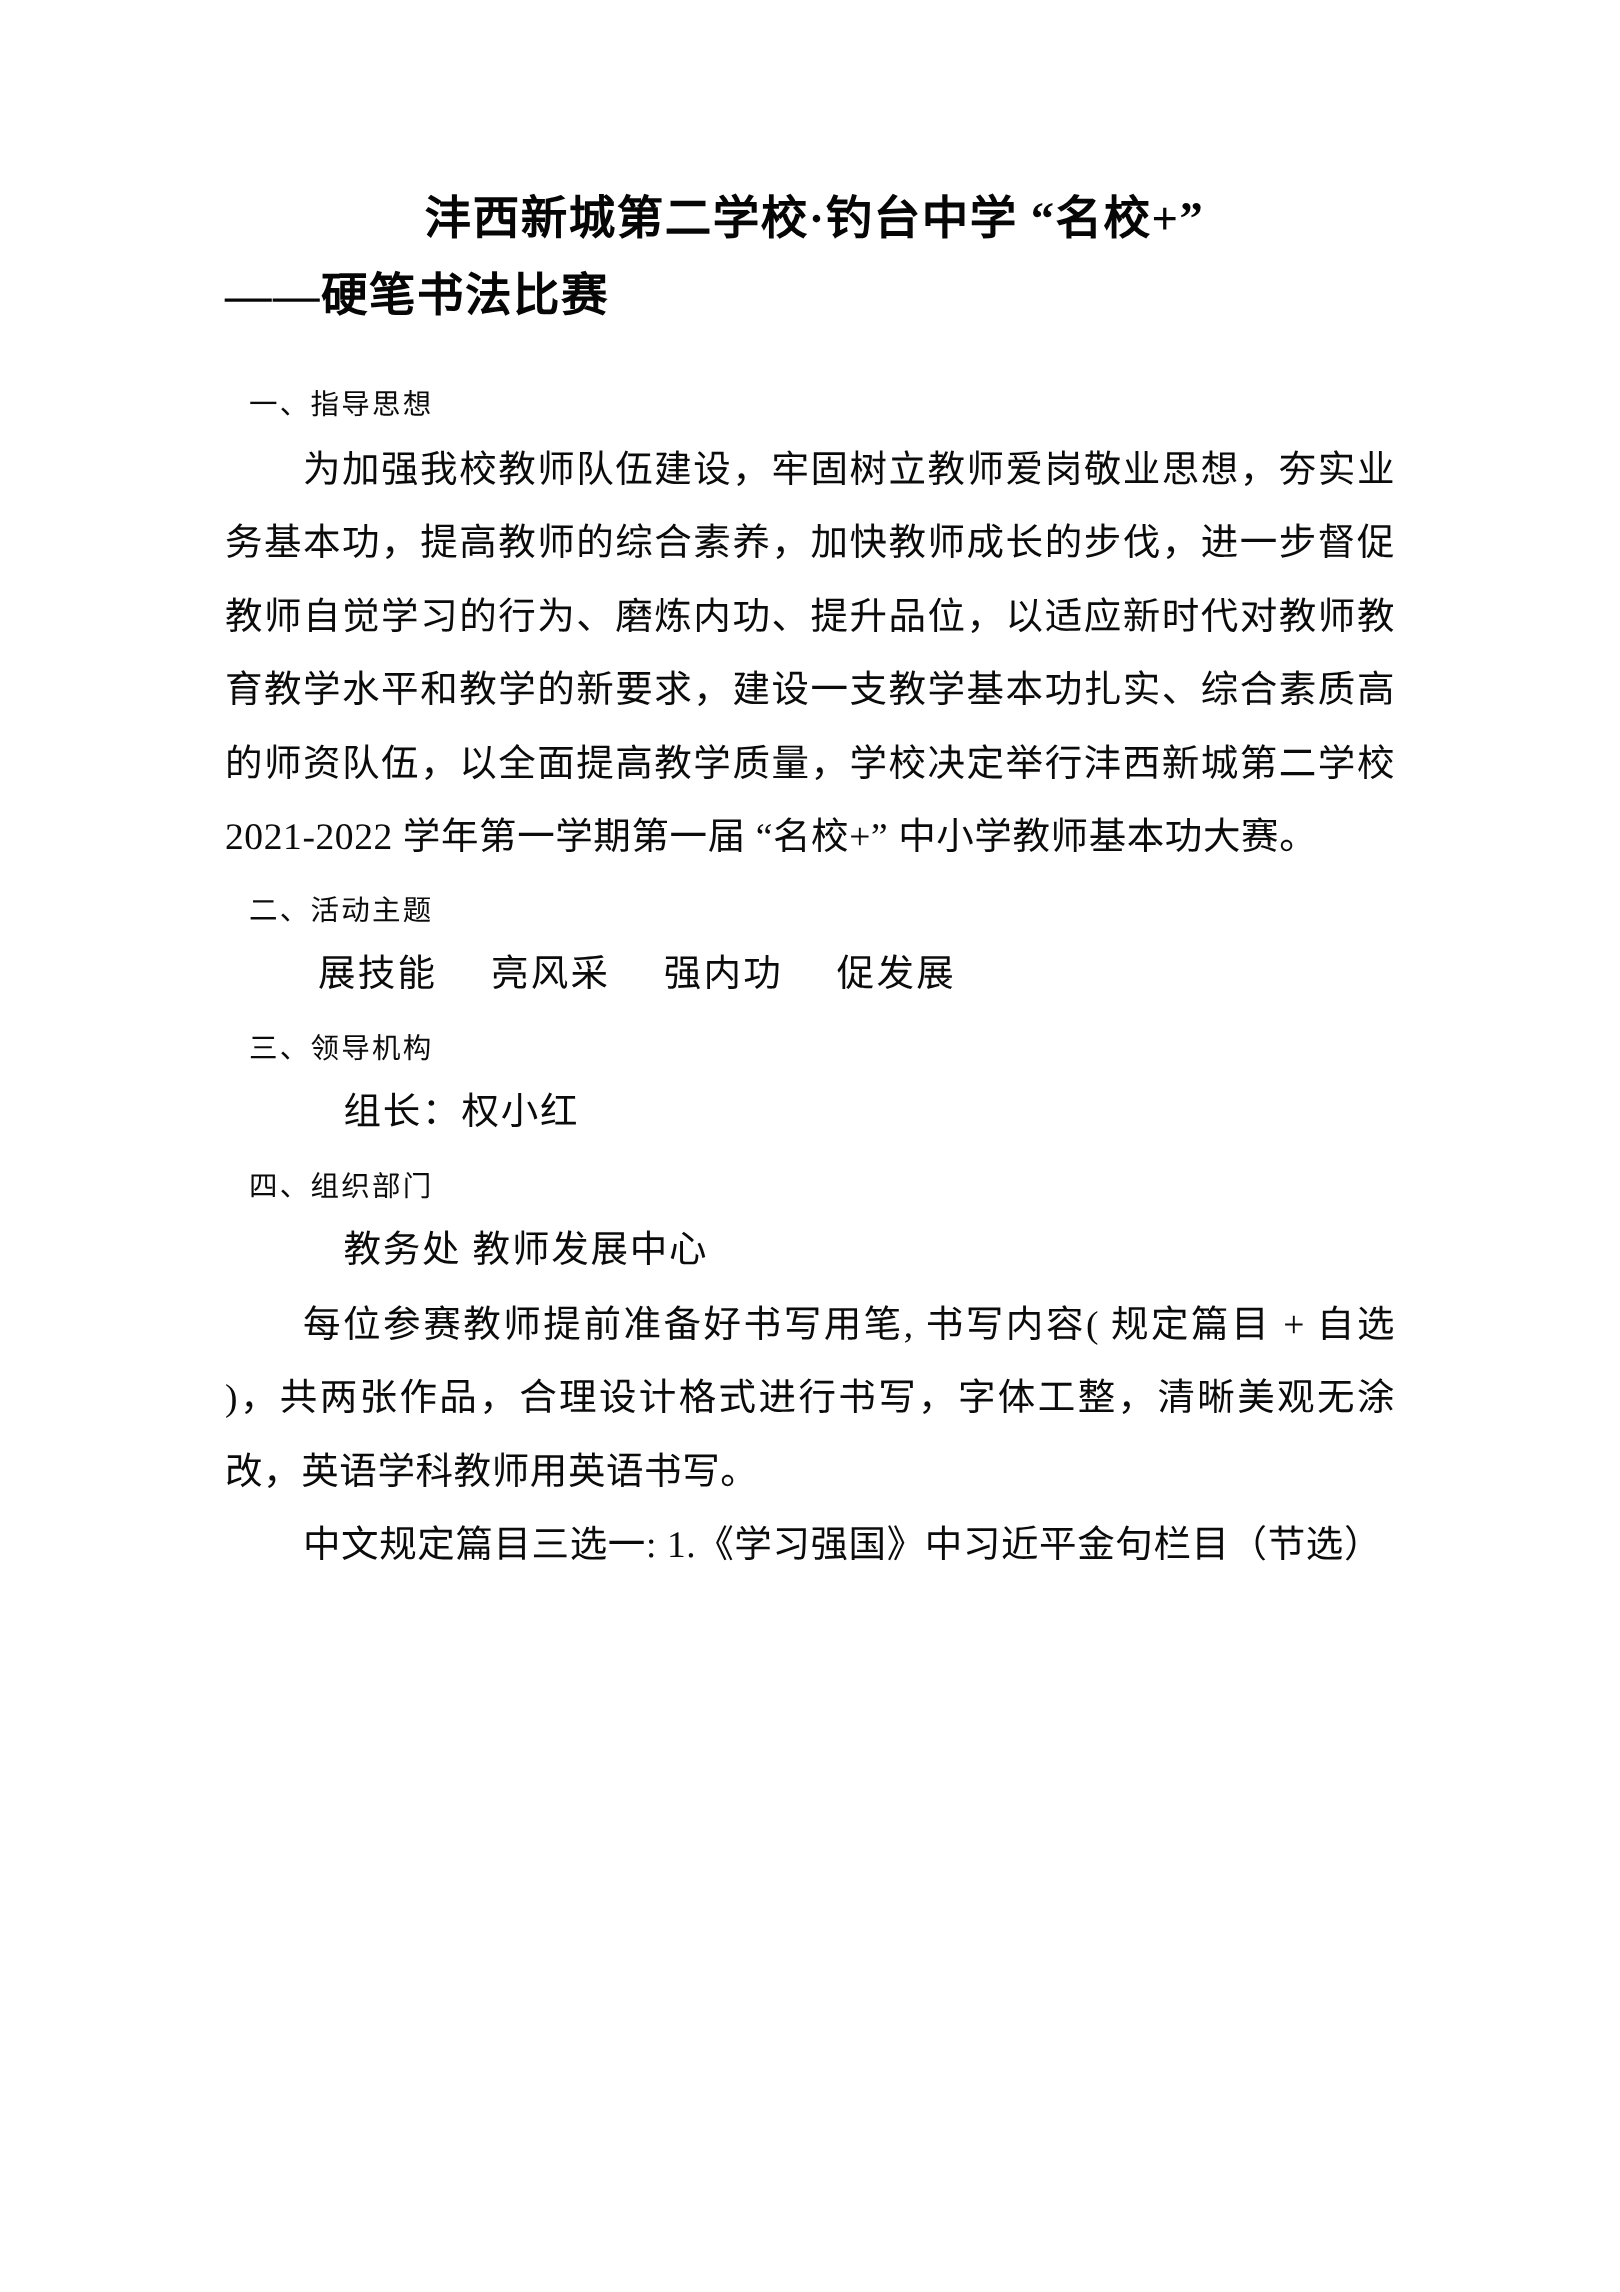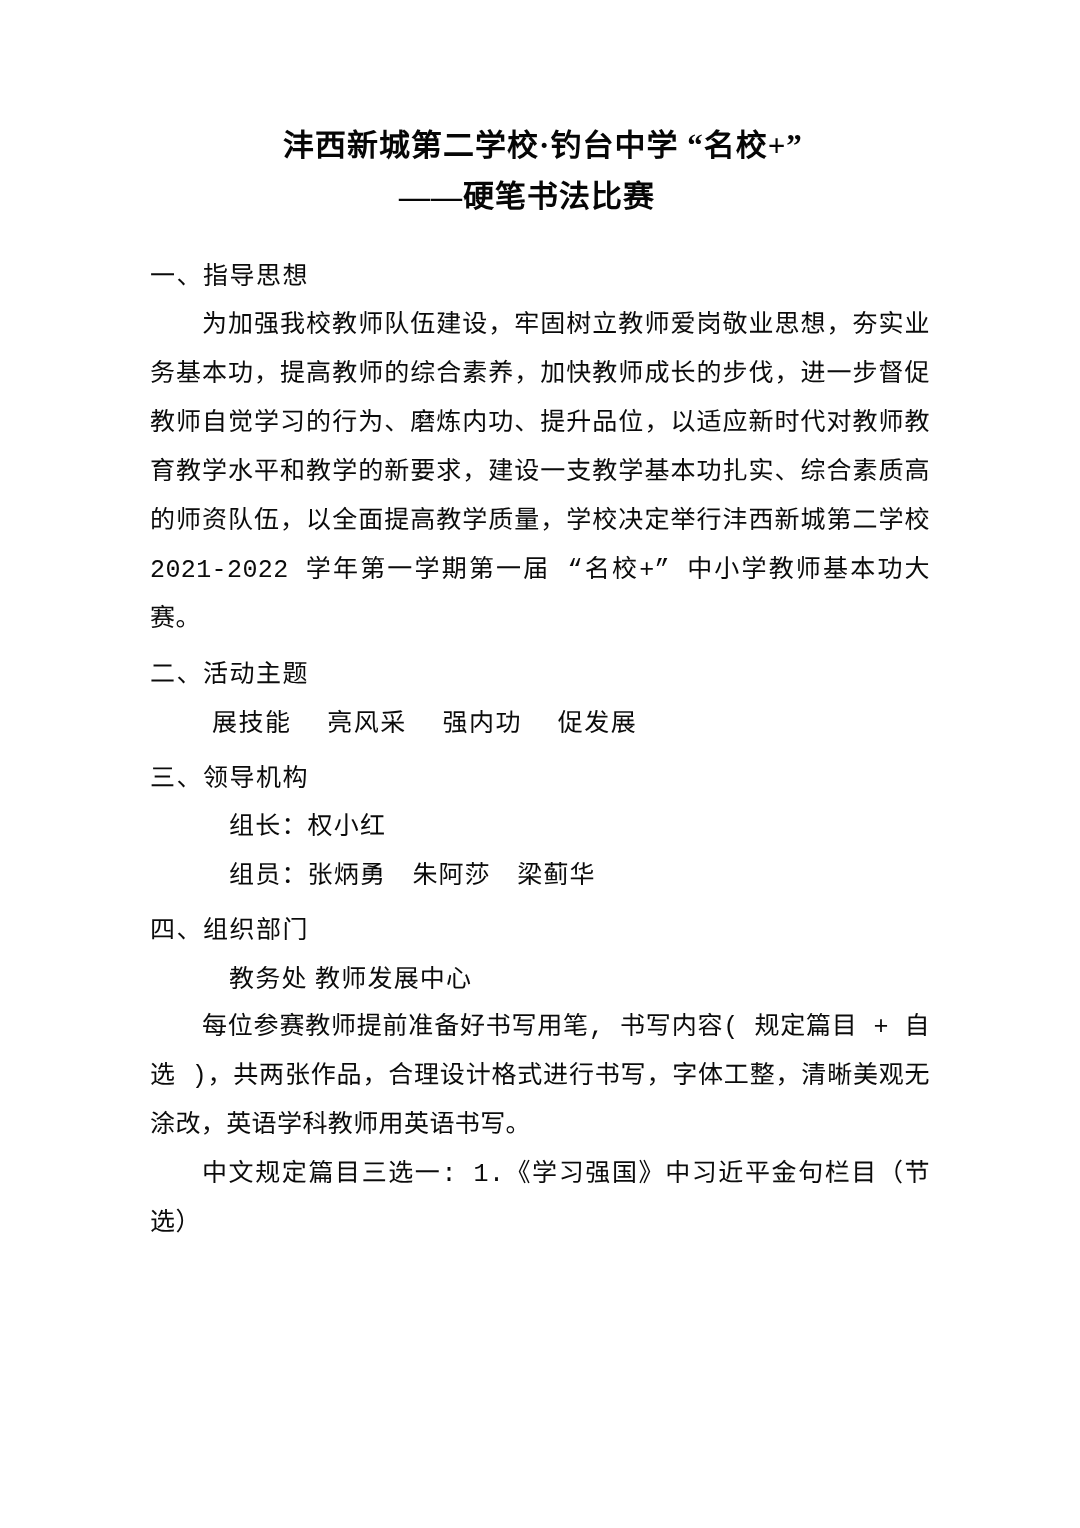--- a/index.html
+++ b/index.html
@@ -29,40 +29,39 @@
   .title-line {
     font-weight: bold;
     font-size: 31px;
     letter-spacing: 1px;
     line-height: 1.65;
     color: #060606;
     white-space: nowrap;
   }
   .title-line-1 { text-align: center; padding-left: 6px; }
   .title-line-2 { text-align: center; padding-left: 2px; }
-  .title-line-3 { text-align: center; padding-right: 26px; }
+  .title-line-3 { text-align: left; padding-right: 26px; }
 
   
   .section-heading {
-    font-size: 25px;
+    font-size: 19px;
     line-height: 1.95;
     letter-spacing: 1.5px;
-    margin: 6px 0 0 0;
+    margin: 6px 0 0 16px;
   }
   .para {
     font-size: 25px;
     line-height: 1.96;
     letter-spacing: 0.4px;
     text-align: justify;
     text-justify: inter-ideograph;
     margin: 0;
   }
   .para.indent {
     text-indent: 52px;
-    font-family: Liberation Mono, monospace;
   }
   .sub-line {
     font-size: 25px;
     line-height: 1.95;
     letter-spacing: 1.2px;
     margin-left: 79px;
   }
   .sub-line.wide {
     letter-spacing: 1.2px;
   }
@@ -93,21 +92,20 @@
   <div class="section-heading">二、活动主题</div>
   <div class="theme-line">
     <span>展技能</span>
     <span>亮风采</span>
     <span>强内功</span>
     <span>促发展</span>
   </div>
 
   <div class="section-heading">三、领导机构</div>
   <div class="sub-line">组长：权小红</div>
-  <div class="sub-line wide">组员：张炳勇　朱阿莎　梁蓟华</div>
 
   <div class="section-heading">四、组织部门</div>
   <div class="sub-line">教务处 教师发展中心</div>
 
   <p class="para indent tight">每位参赛教师提前准备好书写用笔, 书写内容( 规定篇目 + 自选 )，共两张作品，合理设计格式进行书写，字体工整，清晰美观无涂改，英语学科教师用英语书写。</p>
   <p class="para indent tight">中文规定篇目三选一: 1.《学习强国》中习近平金句栏目（节选）</p>
 
 </div>
 
 </body></html>

